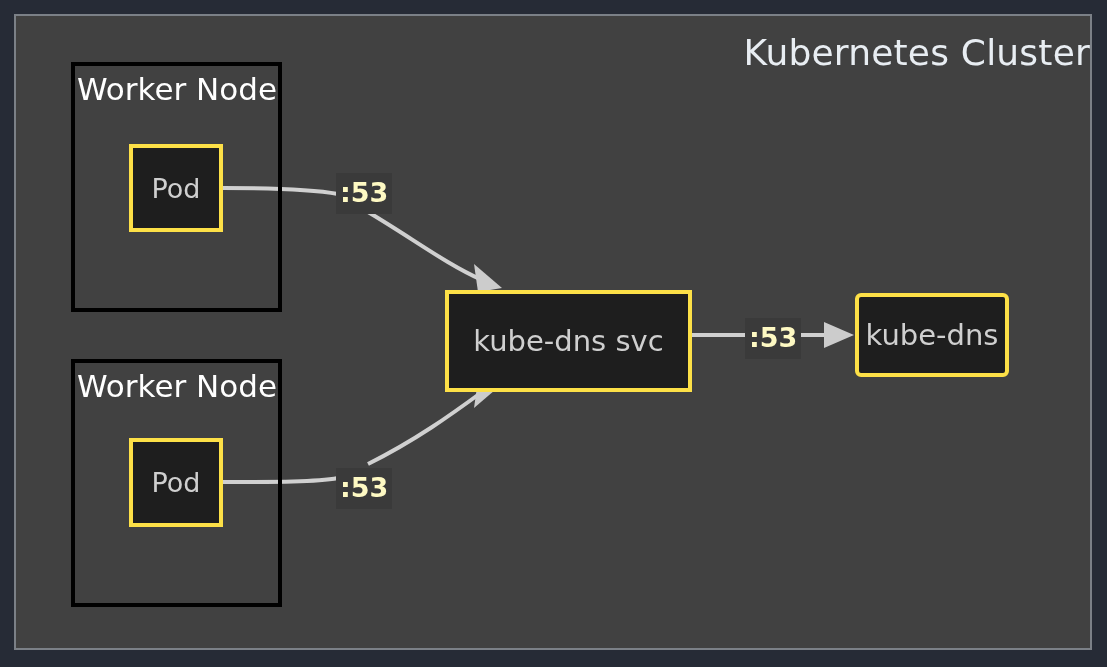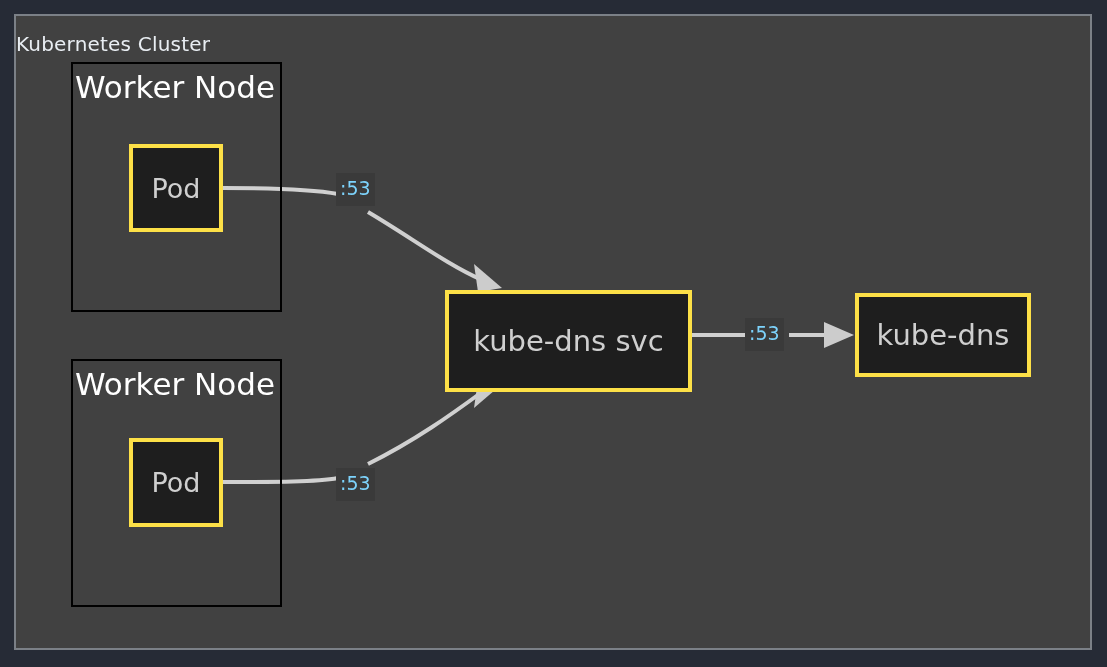--- a/index.html
+++ b/index.html
@@ -29,33 +29,33 @@
     height: 636px;
     box-sizing: border-box;
     background: #414141;
     border: 2px solid #7b8087;
   }
   .cluster-title {
     position: absolute;
     left: 0;
     top: 16px;
     width: 100%;
-    text-align: left;
+    text-align: right;
     color: #e8edf2;
-    font-size: 20px;
+    font-size: 36px;
     letter-spacing: 0.2px;
     white-space: nowrap;
   }
 
   
   .worker-node {
     position: absolute;
     box-sizing: border-box;
     background: transparent;
-    border: 2px solid #000000;
+    border: 4px solid #000000;
   }
   .worker-node .wn-label {
     position: absolute;
     left: 2px;
     top: 8px;
     color: #ffffff;
     font-size: 31px;
     white-space: nowrap;
     line-height: 1;
   }
@@ -70,21 +70,21 @@
     border: 4px solid #fde047;
     display: flex;
     align-items: center;
     justify-content: center;
     color: #cfcfcf;
     white-space: nowrap;
   }
   #pod-1 { left: 113px; top: 128px; width: 94px; height: 88px; font-size: 27px; }
   #pod-2 { left: 113px; top: 422px; width: 94px; height: 89px; font-size: 27px; }
   #kube-dns-svc { left: 429px; top: 274px; width: 247px; height: 102px; font-size: 29px; }
-  #kube-dns { left: 839px; top: 277px; width: 176px; height: 84px; font-size: 29px; }
+  #kube-dns { left: 839px; top: 277px; width: 154px; height: 84px; font-size: 29px; border-radius: 6px; }
 
   
   #edges {
     position: absolute;
     left: 0;
     top: 0;
     width: 1078px;
     height: 636px;
     pointer-events: none;
   }
@@ -92,25 +92,26 @@
     fill: none;
     stroke: #d0d0d0;
     stroke-width: 4;
   }
   .edge-arrow { fill: #cccccc; }
 
   
   .edge-label {
     position: absolute;
     background: #3a3a3a;
-    color: #7dd3fc;
-    font-size: 19px;
+    color: #fef9c3;
+    font-size: 27px;
     line-height: 1;
     padding: 6px 4px 8px 4px;
     white-space: nowrap;
+    font-weight: bold;
   }
   #edge-label-pod1 { left: 320px; top: 157px; }
   #edge-label-pod2 { left: 320px; top: 452px; }
   #edge-label-svc  { left: 729px; top: 302px; }
 </style>
 </head>
 <body>
 
 <div id="canvas">
 

